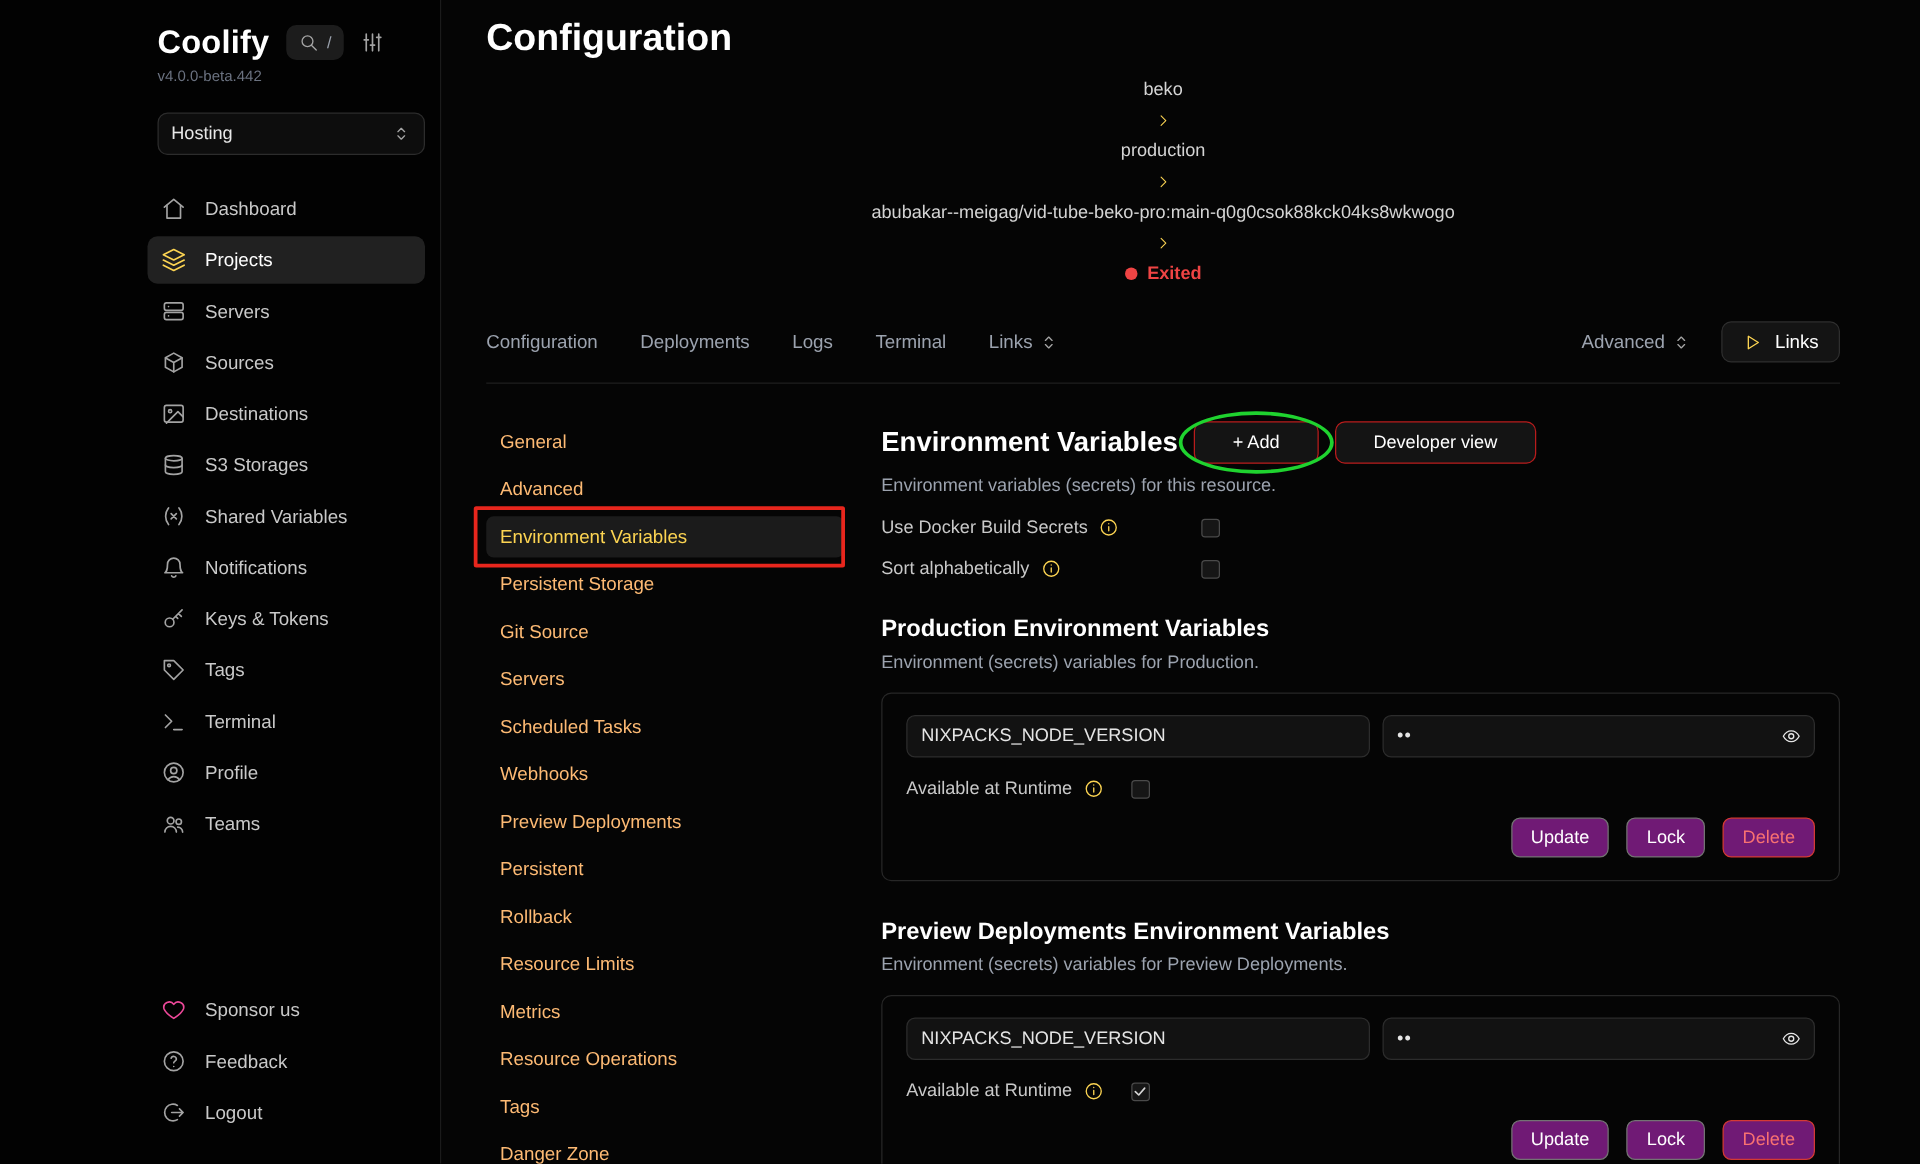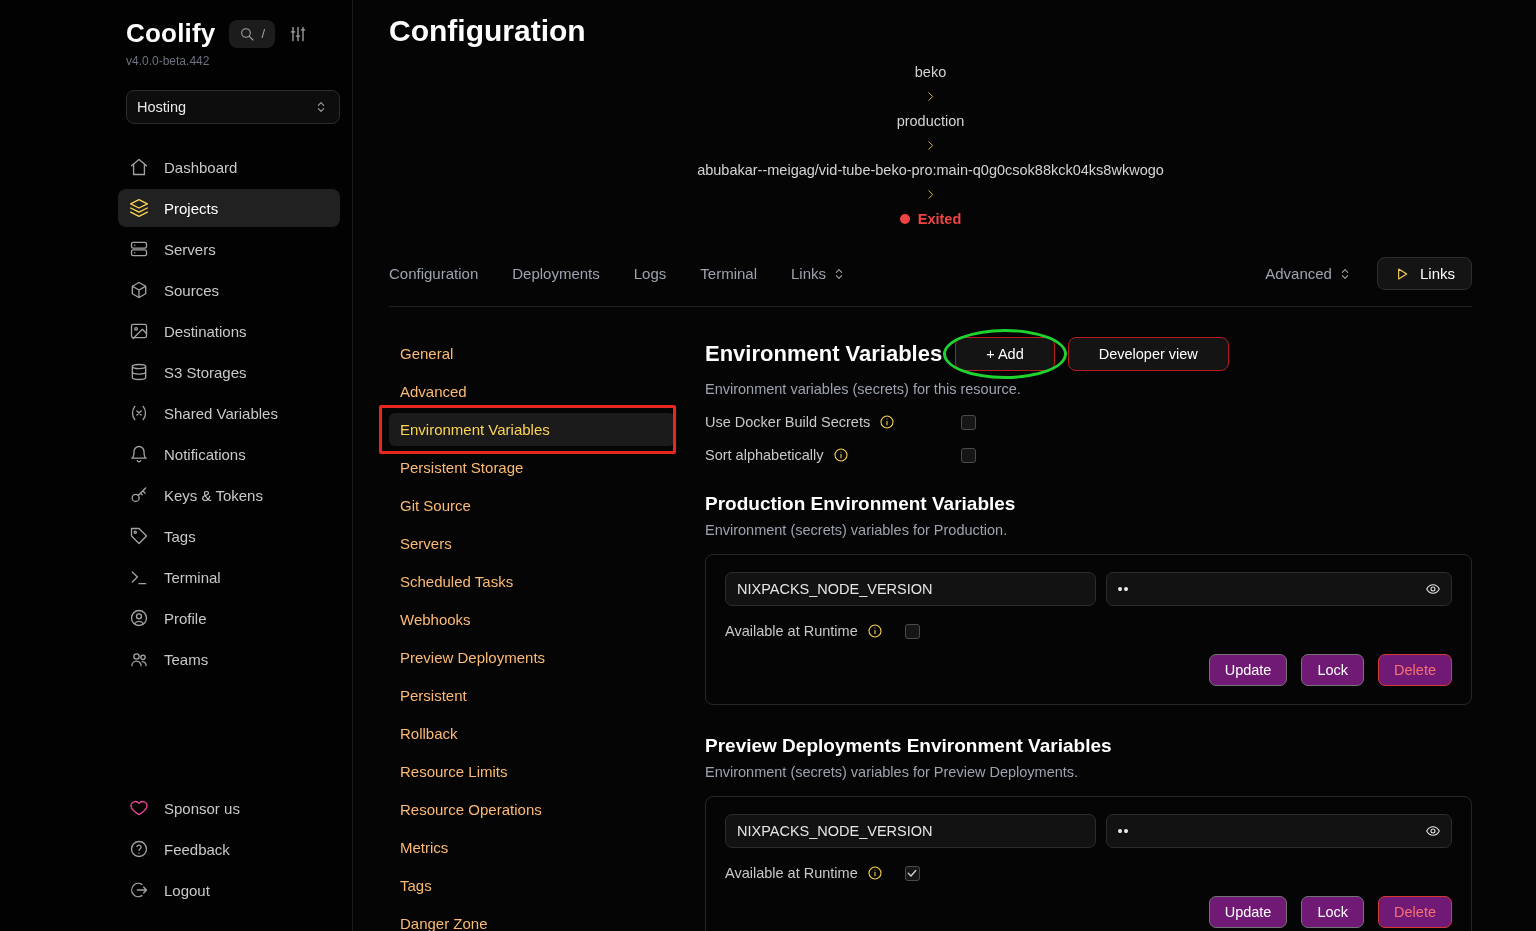--- a/index.html
+++ b/index.html
@@ -287,22 +287,22 @@
         </div>
         <div class="subnav-item">Persistent Storage</div>
         <div class="subnav-item">Git Source</div>
         <div class="subnav-item">Servers</div>
         <div class="subnav-item">Scheduled Tasks</div>
         <div class="subnav-item">Webhooks</div>
         <div class="subnav-item">Preview Deployments</div>
         <div class="subnav-item">Persistent</div>
         <div class="subnav-item">Rollback</div>
         <div class="subnav-item">Resource Limits</div>
+        <div class="subnav-item">Metrics</div>
         <div class="subnav-item">Resource Operations</div>
-        <div class="subnav-item">Metrics</div>
         <div class="subnav-item">Tags</div>
         <div class="subnav-item">Danger Zone</div>
       </div>
 
       <div class="content">
         <div class="env-header">
           <h2 class="env-title">Environment Variables</h2>
           <button class="chip-btn">
             <span>+ Add</span>
             <span class="annotation-green-ellipse"></span>

